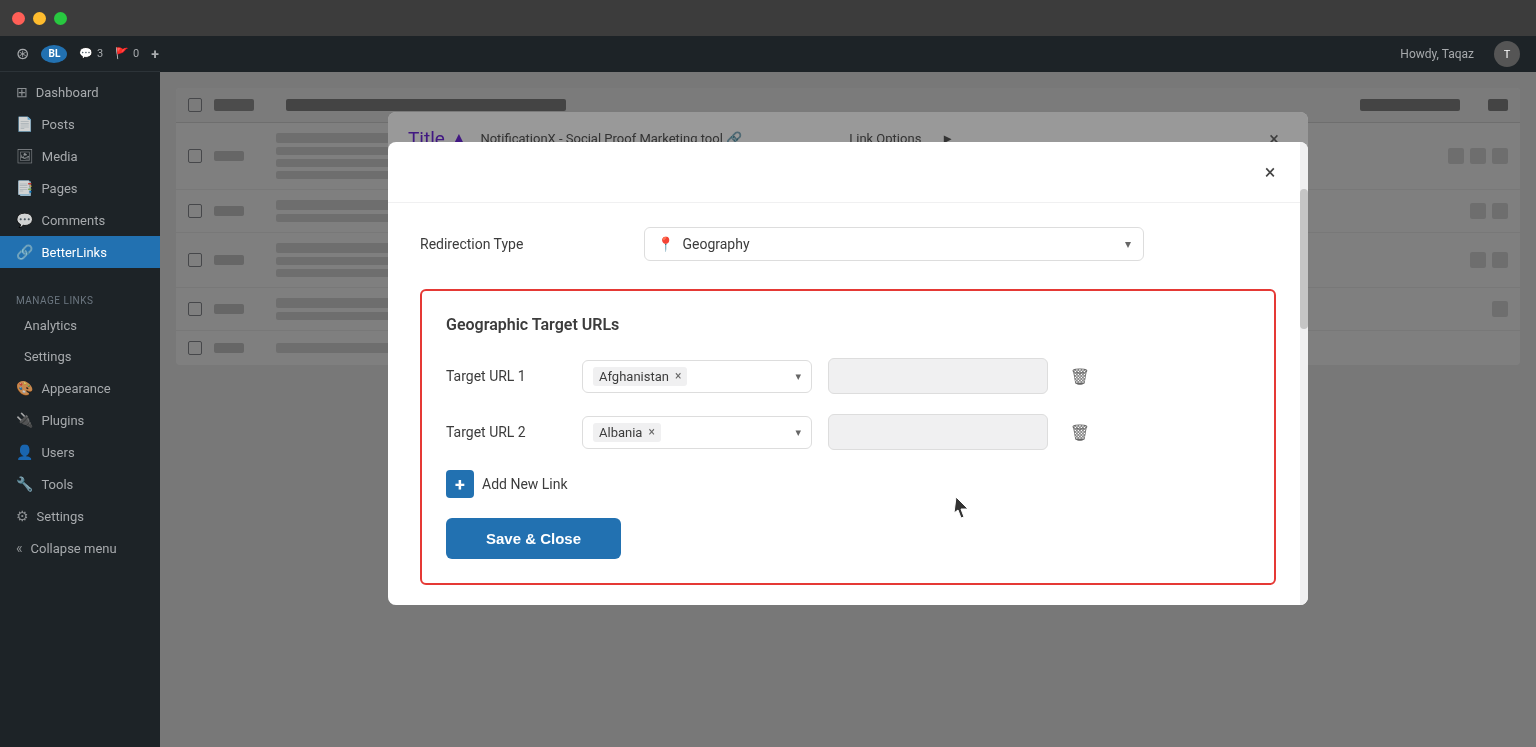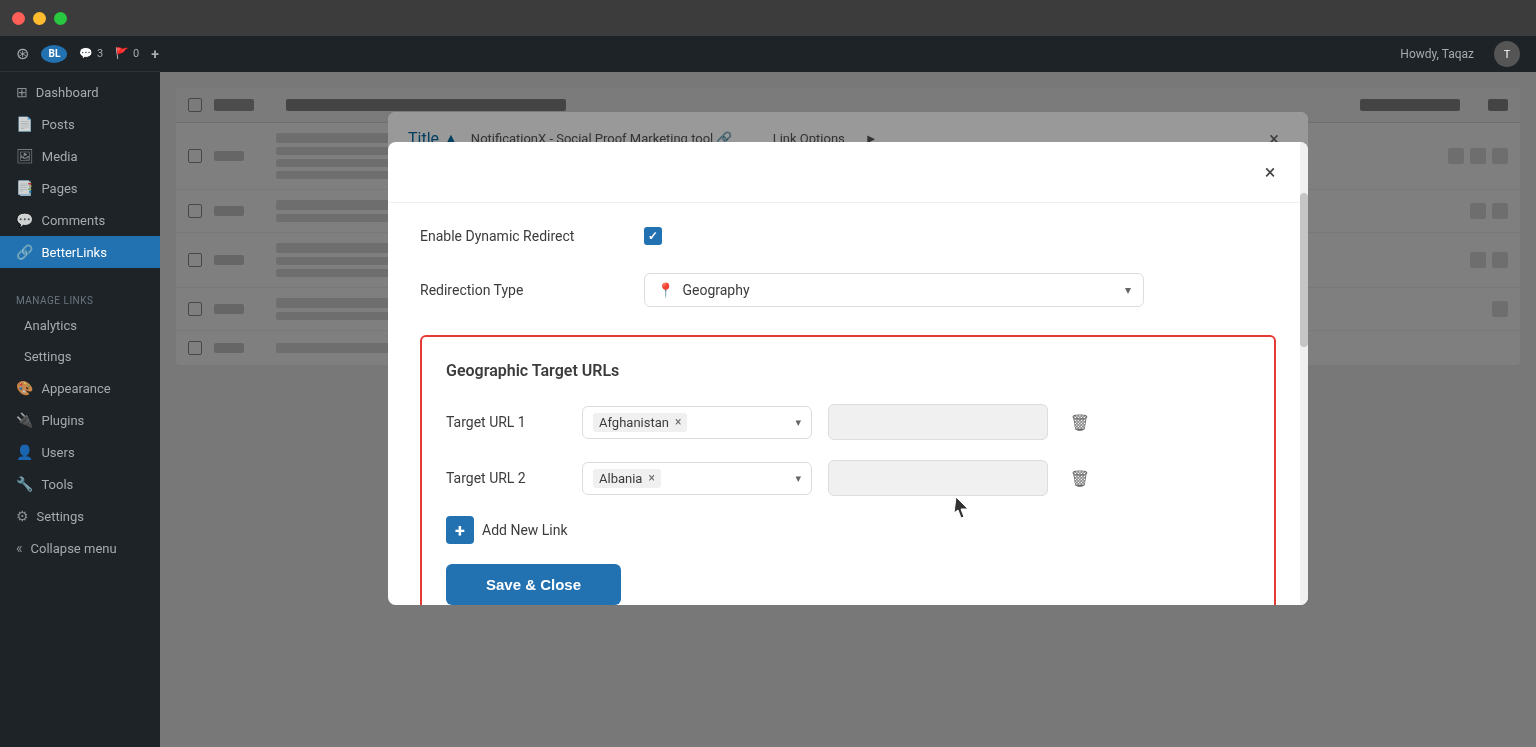--- a/index.html
+++ b/index.html
@@ -577,45 +577,39 @@
           </div>
           <div style="flex:1;"></div>
         </div>
       </div>
 
       <div class="modal-overlay">
 
         <div class="modal-outer">
           <div class="modal-outer-header">
             <div class="modal-outer-header-content">
-              <span style="color:#0369a1;font-size:16px;">Title ▲</span>
+              <span style="color:#6d28d9;font-size:19px;">Title ▲</span>
               <span style="color:#555;">NotificationX - Social Proof Marketing tool 🔗</span>
-              <span style="color:#555;margin-left:28px;">Link Options</span>
+              <span style="color:#555;margin-left:95px;">Link Options</span>
               <span style="margin-left:8px;">►</span>
             </div>
             <div class="modal-close-btn">×</div>
           </div>
           <div style="padding:20px 24px;">
             <div style="height:400px;background:#f9f9f9;border-radius:4px;"></div>
           </div>
 
           <div class="modal-inner-overlay">
             <div class="modal-inner">
               <div class="modal-inner-header">
                 <div class="modal-close-btn" style="font-size:20px;color:#444;">×</div>
               </div>
 
               <div class="modal-body">
 
-                <div class="form-row">
-                  <div class="form-label">Enable Dynamic Redirect</div>
-                  <div class="form-control checkbox-wrapper">
-                    <div class="custom-checkbox"></div>
-                  </div>
-                </div>
 
                 <div class="form-row">
                   <div class="form-label">Redirection Type</div>
                   <div class="form-control">
                     <div class="select-dropdown" style="width:500px;">
                       <span class="geo-icon">📍</span>
                       <span>Geography</span>
                       <span class="dropdown-icon">▾</span>
                     </div>
                   </div>

